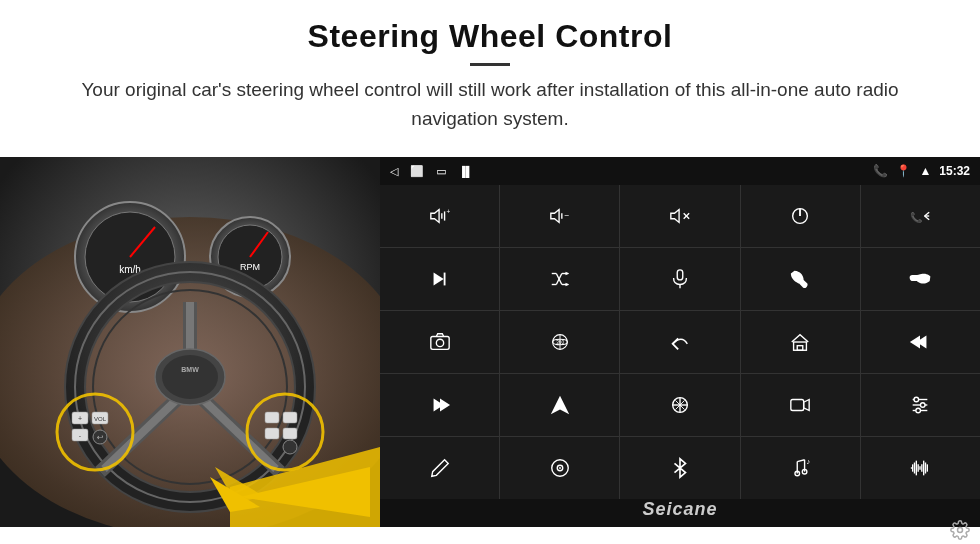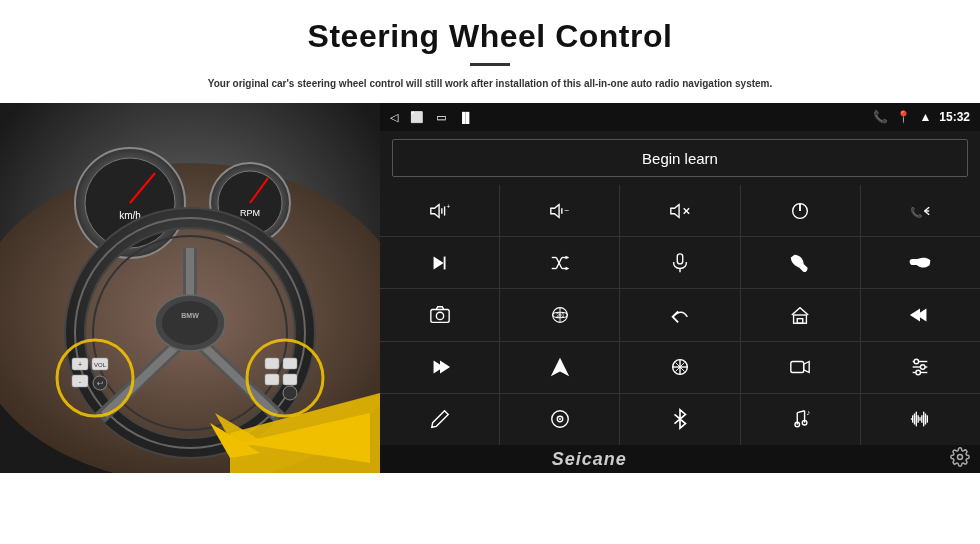--- a/index.html
+++ b/index.html
@@ -7,39 +7,38 @@
       width: 980px;
       height: 544px;
       font-family: Arial, sans-serif;
       background: #fff;
       overflow: hidden;
     }
 
     
     .header {
       text-align: center;
-      padding: 18px 40px 12px;
+      padding: 18px 40px 24px;
     }
     .header h1 {
       font-size: 32px;
       font-weight: 900;
       color: #111;
       letter-spacing: 0.5px;
     }
     .header-divider {
       width: 40px;
       height: 3px;
       background: #333;
       margin: 8px auto 10px;
     }
     .header p {
-      font-size: 10px;
+      font-size: 19px;
       color: #333;
       line-height: 1.5;
-      font-weight: bold;
     }
 
     
     .main-content {
       display: flex;
       width: 980px;
       height: 370px;
     }
 
     
@@ -126,20 +125,21 @@
     }
 
     
     .bottom-bar {
       height: 28px;
       background: #111;
       display: flex;
       align-items: center;
       justify-content: space-between;
       padding: 0 10px;
+      flex-direction: column;
     }
     .brand-name {
       color: #ccc;
       font-size: 18px;
       font-style: italic;
       font-weight: bold;
       letter-spacing: 1px;
       margin: 0 auto;
     }
     .settings-icon-wrap {
@@ -258,23 +258,20 @@
         <span style="font-size:10px">▐▌</span>
       </div>
       <div class="status-bar-right">
         <span>📞</span>
         <span>📍</span>
         <span>▲</span>
         <span>15:32</span>
       </div>
     </div>
 
-    <div class="begin-learn-row">
-      <button class="begin-learn-btn">Begin learn</button>
-    </div>
 
     <div class="controls-grid">
 
       <button class="ctrl-btn">
         <svg class="icon-svg" viewBox="0 0 24 24">
             <polygon points="11,5 6,9 2,9 2,15 6,15 11,19" stroke="white" fill="none" stroke-width="1.5"></polygon>
             <line x1="14" y1="9" x2="14" y2="15" stroke="white" stroke-width="1.5"></line>
             <line x1="17" y1="7" x2="17" y2="17" stroke="white" stroke-width="1.5"></line>
             <text x="19" y="10" fill="white" font-size="7" stroke="none">+</text>
           </svg>

